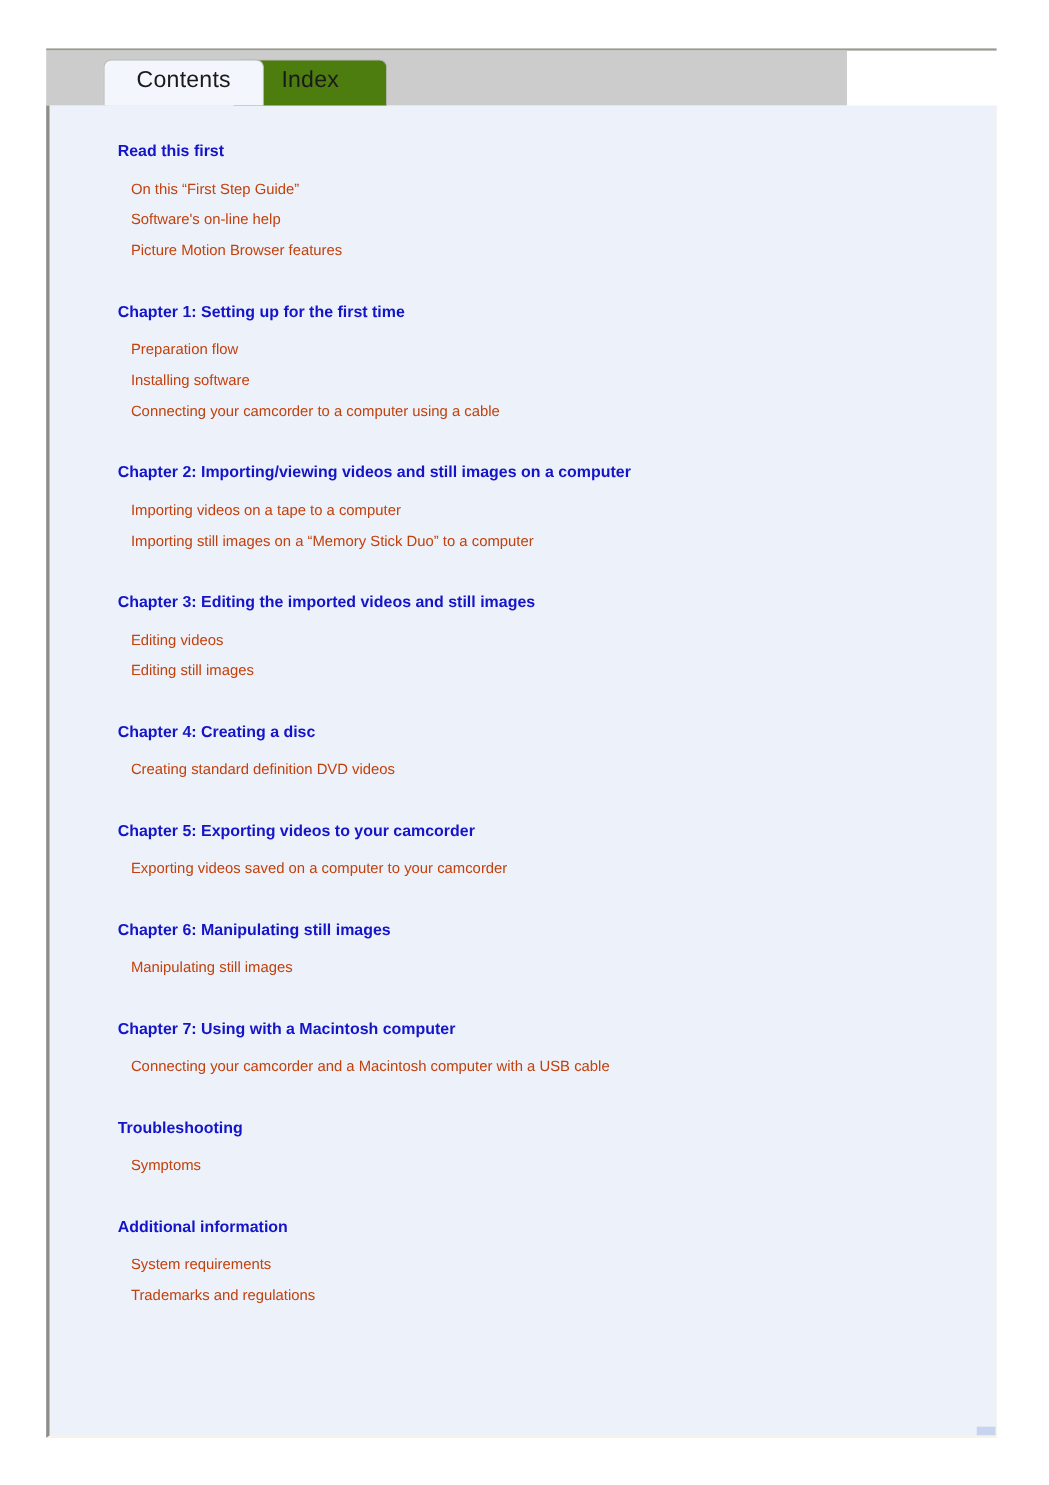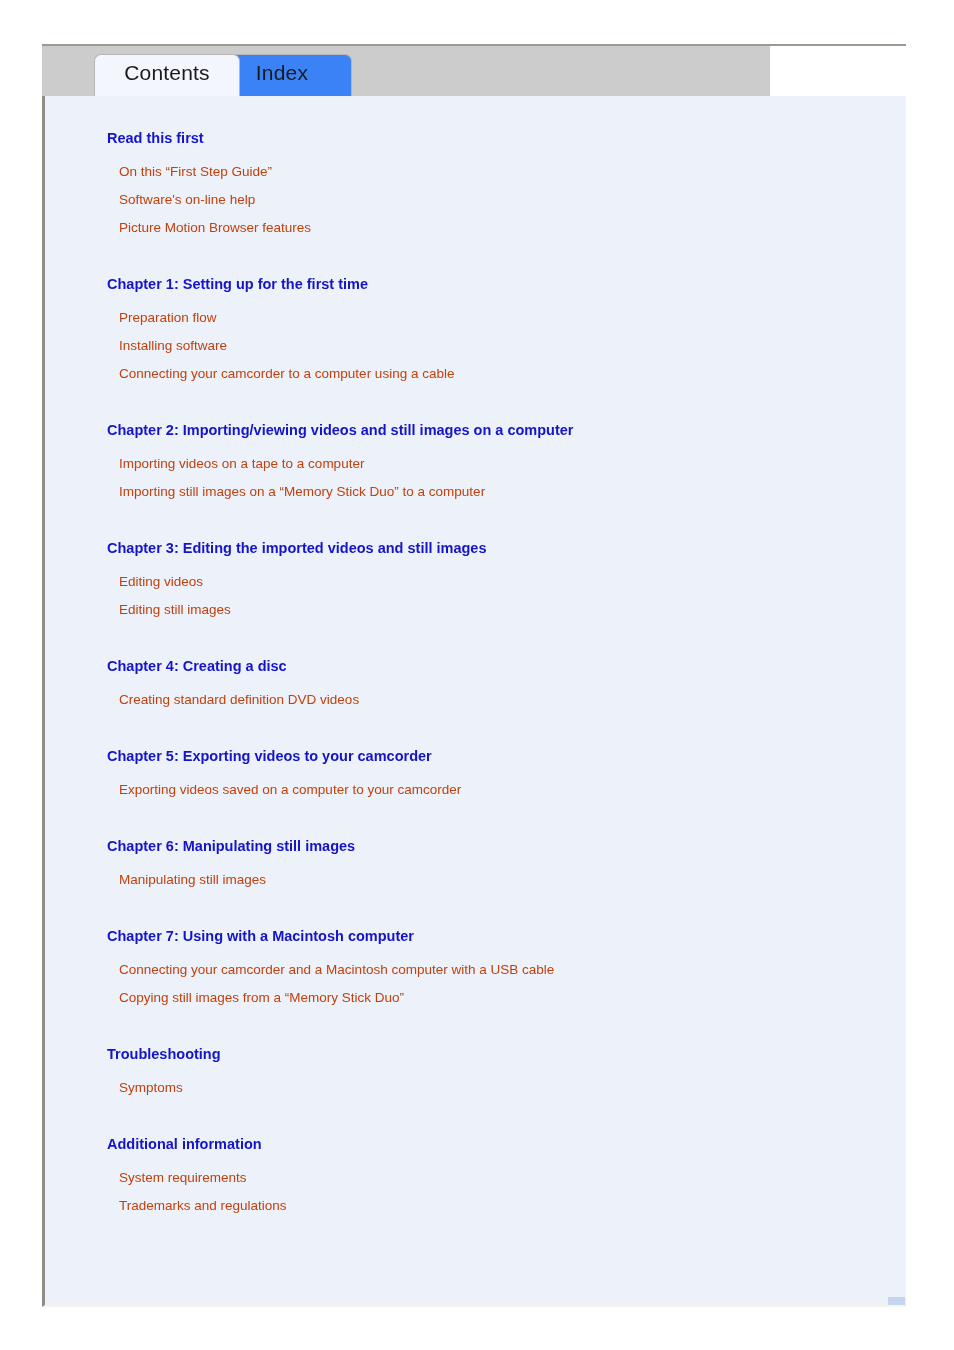--- a/index.html
+++ b/index.html
@@ -59,21 +59,21 @@
     width: 146px;
     background: #f3f6fc;
     border: 1px solid #b6b6b2;
     border-bottom: none;
     z-index: 3;
     margin-left: 32px;
   }
   .tab-inactive {
     left: 170px;
     width: 140px;
-    background: #3b82f6;
+    background: #4d7c0f;
     border: 1px solid #b6b6b2;
     border-bottom: none;
     z-index: 2;
   }
 
   
   #content-pane {
     position: relative;
     height: 1211px;
     background: #ecf1fa;
@@ -174,21 +174,20 @@
         <div class="toc-section"><div class="toc-heading">Chapter 5: Exporting videos to your camcorder</div><ul class="toc-links">
             <li><span class="toc-link">Exporting videos saved on a computer to your camcorder</span></li>
           </ul></div>
         <div class="toc-section-gap"></div>
         <div class="toc-section"><div class="toc-heading">Chapter 6: Manipulating still images</div><ul class="toc-links">
             <li><span class="toc-link">Manipulating still images</span></li>
           </ul></div>
         <div class="toc-section-gap"></div>
         <div class="toc-section"><div class="toc-heading">Chapter 7: Using with a Macintosh computer</div><ul class="toc-links">
             <li><span class="toc-link">Connecting your camcorder and a Macintosh computer with a USB cable</span></li>
-            <li><span class="toc-link">Copying still images from a “Memory Stick Duo”</span></li>
           </ul></div>
         <div class="toc-section-gap"></div>
         <div class="toc-section"><div class="toc-heading">Troubleshooting</div><ul class="toc-links">
             <li><span class="toc-link">Symptoms</span></li>
           </ul></div>
         <div class="toc-section-gap"></div>
         <div class="toc-section"><div class="toc-heading">Additional information</div><ul class="toc-links">
             <li><span class="toc-link">System requirements</span></li>
             <li><span class="toc-link">Trademarks and regulations</span></li>
           </ul></div>

